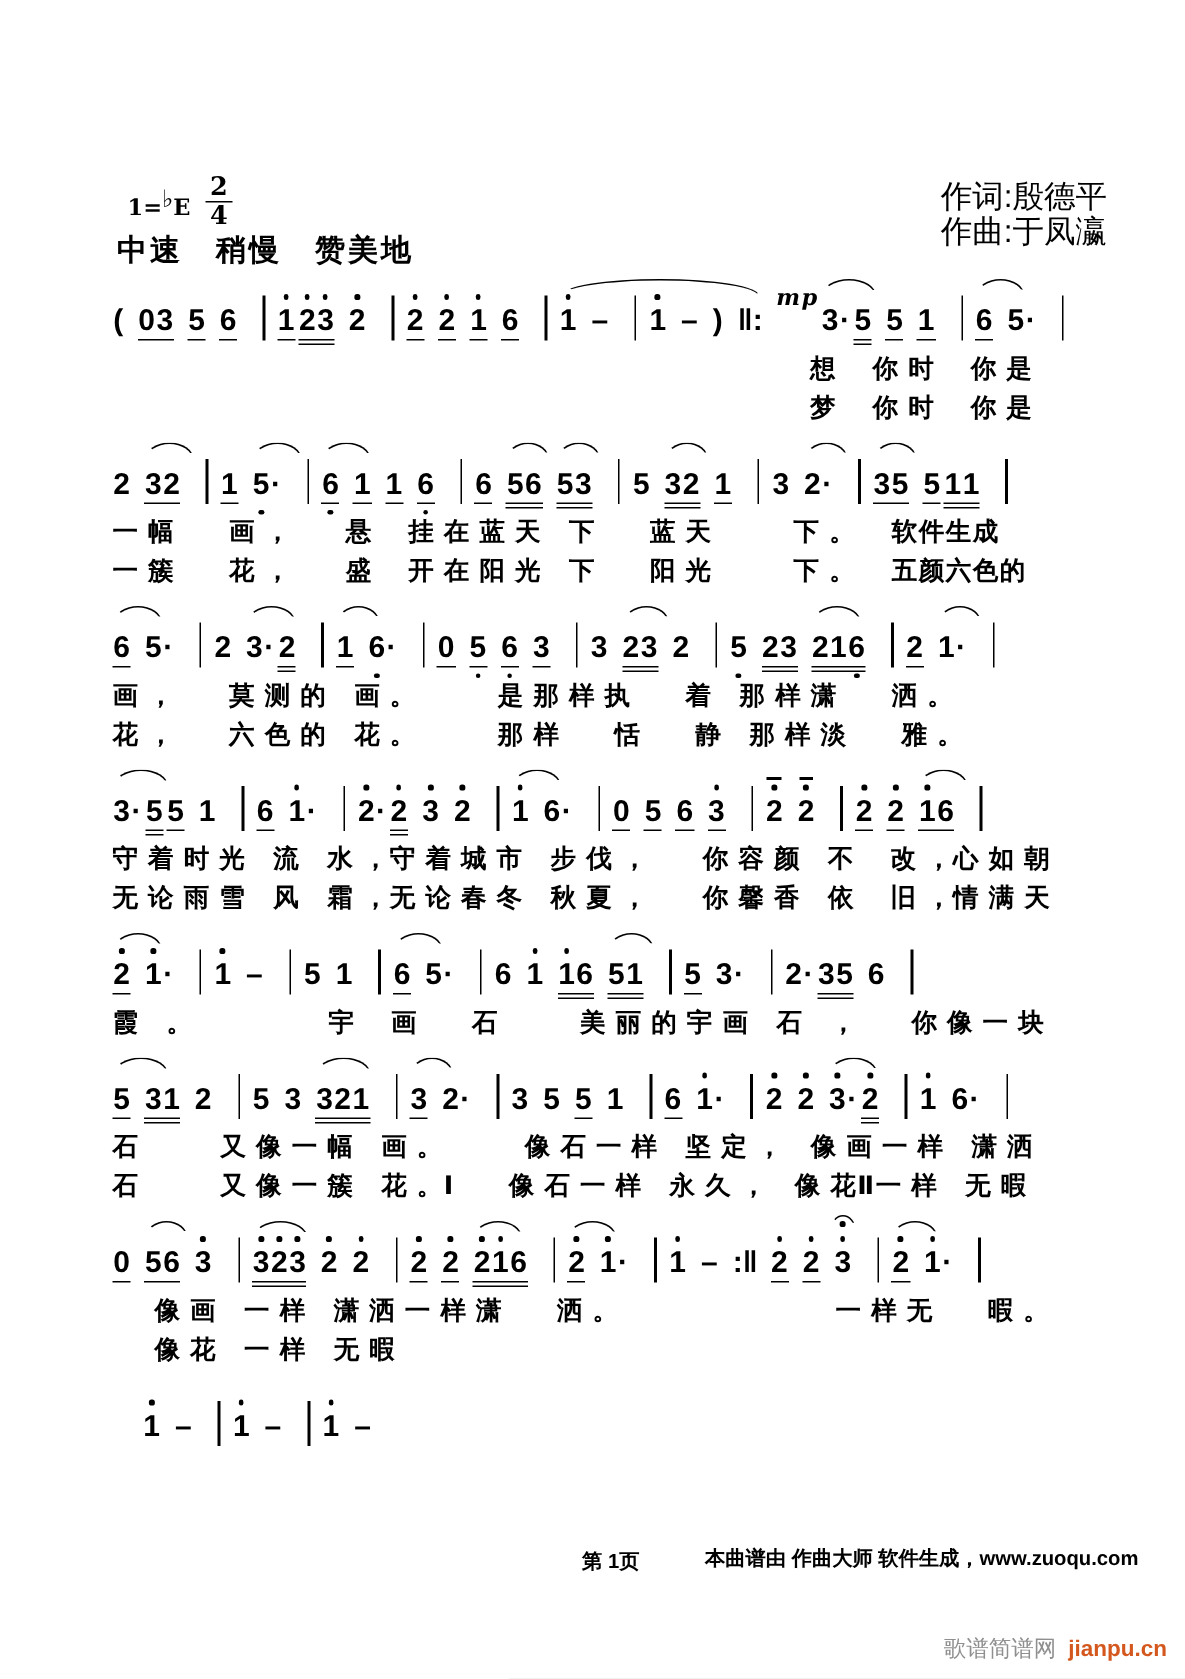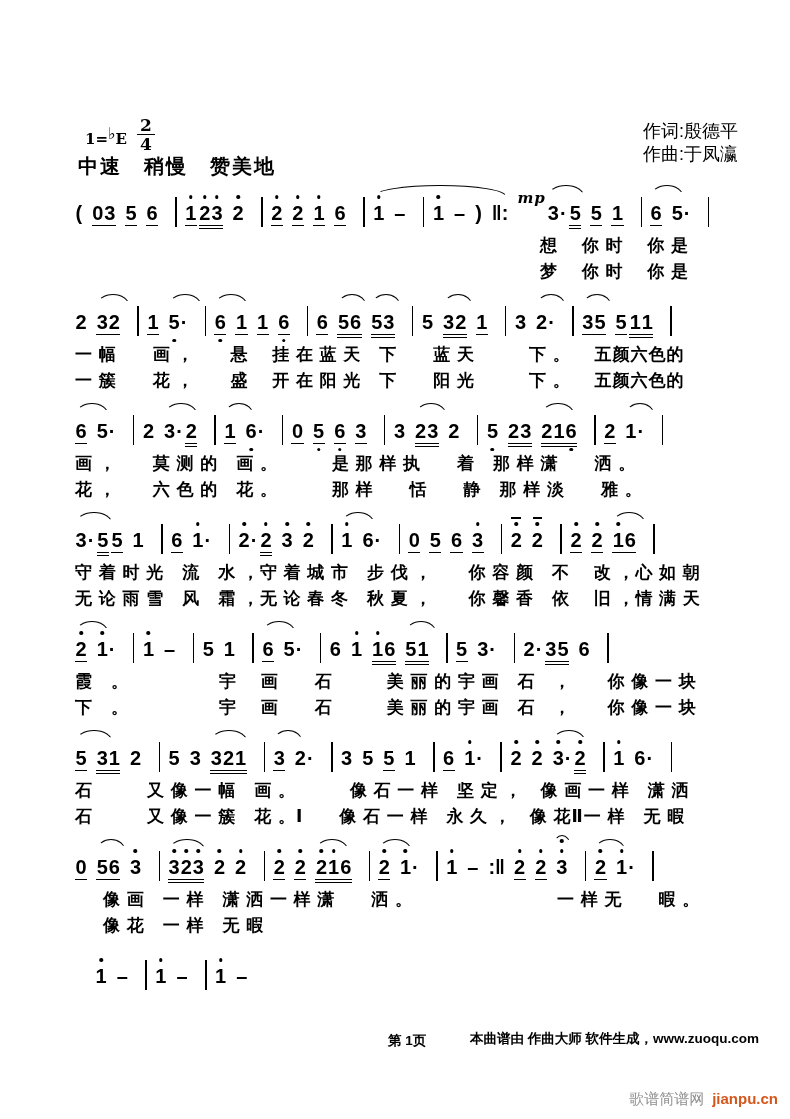--- a/index.html
+++ b/index.html
@@ -9,21 +9,21 @@
   .title{position:absolute;top:78px;left:0;width:100%;text-align:center;
          font-size:31px;font-weight:bold;letter-spacing:14px;}
   .keysig{position:absolute;top:116px;left:85px;font-size:15px;font-weight:bold;
           font-family:"DejaVu Serif",serif;}
   .flat{position:relative;top:-5px;font-size:16px;}
   .frac{display:inline-block;text-align:center;vertical-align:-6px;margin-left:10px;
         font-family:"DejaVu Serif",serif;font-size:17px;font-weight:bold;}
   .frac .num{display:block;border-bottom:1.5px solid #000;padding:0 3px;line-height:18px;}
   .frac .den{display:block;line-height:18px;}
   .tempo{position:absolute;top:153px;left:78px;font-size:20px;font-weight:bold;letter-spacing:2px;}
-  .credits{position:absolute;top:120px;right:52px;text-align:right;font-size:18px;line-height:23px;}
+  .credits{position:absolute;top:120px;right:52px;text-align:right;font-size:21px;line-height:23px;}
   
   .score{position:absolute;top:180px;left:75px;width:690px;}
   .system{margin-bottom:4px;}
   .notes-row{white-space:nowrap;padding-top:17px;height:36px;}
   .lyric-row{font-size:17px;font-weight:bold;height:26px;line-height:26px;
              letter-spacing:1px;white-space:nowrap;}
   .bar{display:inline-block;width:1.5px;height:30px;background:#000;margin:0 8px;vertical-align:-7px;}
   .note{display:inline-block;position:relative;margin-right:9px;font-weight:bold;font-size:20px;
         line-height:24px;}
   .note.tight{margin-right:2px;}
@@ -72,37 +72,36 @@
   </div>
 
   <div class="score">
       <div class="system">
         <div class="notes-row"><span class="note"><span class="ch">(</span></span><span class="note u1"><span class="ch">0</span><span class="ch">3</span></span><span class="note u1"><span class="ch">5</span></span><span class="note u1"><span class="ch">6</span></span><span class="bar"></span><span class="note u1 tight"><span class="ch da">1</span></span><span class="note u2"><span class="ch da">2</span><span class="ch da">3</span></span><span class="note"><span class="ch da">2</span></span><span class="bar"></span><span class="note u1"><span class="ch da">2</span></span><span class="note u1"><span class="ch da">2</span></span><span class="note u1"><span class="ch da">1</span></span><span class="note u1"><span class="ch">6</span></span><span class="bar"></span><span class="note"><span class="ch da">1</span><span class="arc" style="width: 130px;"></span></span><span class="note"><span class="ch">–</span></span><span class="bar"></span><span class="note"><span class="ch da">1</span></span><span class="note"><span class="ch">–</span></span><span class="note"><span class="ch">)</span></span><span class="note rpt"><span class="ch">‖</span><span class="ch">:</span></span><span class="note dyn"><span class="ch">m</span><span class="ch">p</span></span><span class="note tight"><span class="ch">3</span><span class="ch">·</span><span class="arc" style="width: 34px;"></span></span><span class="note u2"><span class="ch">5</span></span><span class="note u1"><span class="ch">5</span></span><span class="note u1"><span class="ch">1</span></span><span class="bar"></span><span class="note u1"><span class="ch">6</span><span class="arc" style="width: 30px;"></span></span><span class="note"><span class="ch">5</span><span class="ch">·</span></span><span class="bar"></span></div>
         <div class="lyric-row" style="padding-left: 465px;">想　 你 时　 你 是</div>
         <div class="lyric-row" style="padding-left: 465px;">梦　 你 时　 你 是</div>
       </div>
       <div class="system">
         <div class="notes-row"><span class="note"><span class="ch">2</span></span><span class="note u1"><span class="ch">3</span><span class="ch">2</span><span class="arc" style="width: 30px;"></span></span><span class="bar"></span><span class="note u1"><span class="ch">1</span></span><span class="note"><span class="ch db">5</span><span class="ch">·</span><span class="arc" style="width: 30px;"></span></span><span class="bar"></span><span class="note u1"><span class="ch db">6</span><span class="arc" style="width: 30px;"></span></span><span class="note u1"><span class="ch">1</span></span><span class="note u1"><span class="ch">1</span></span><span class="note u1"><span class="ch db">6</span></span><span class="bar"></span><span class="note u1"><span class="ch">6</span></span><span class="note u2"><span class="ch">5</span><span class="ch">6</span><span class="arc" style="width: 26px;"></span></span><span class="note u2"><span class="ch">5</span><span class="ch">3</span><span class="arc" style="width: 26px;"></span></span><span class="bar"></span><span class="note"><span class="ch">5</span></span><span class="note u2"><span class="ch">3</span><span class="ch">2</span><span class="arc" style="width: 26px;"></span></span><span class="note u1"><span class="ch">1</span></span><span class="bar"></span><span class="note"><span class="ch">3</span></span><span class="note"><span class="ch">2</span><span class="ch">·</span><span class="arc" style="width: 26px;"></span></span><span class="bar"></span><span class="note u1"><span class="ch">3</span><span class="ch">5</span><span class="arc" style="width: 26px;"></span></span><span class="note u1 tight"><span class="ch">5</span></span><span class="note u2"><span class="ch">1</span><span class="ch">1</span></span><span class="bar"></span></div>
-        <div class="lyric-row">一 幅　　画 ，　　悬　 挂 在 蓝 天　下　　蓝 天　　　下 。　 五颜六色的</div>
+        <div class="lyric-row">一 幅　　画 ，　　悬　 挂 在 蓝 天　下　　蓝 天　　　下 。　 软件生成</div>
         <div class="lyric-row">一 簇　　花 ，　　盛　 开 在 阳 光　下　　阳 光　　　下 。　 五颜六色的</div>
       </div>
       <div class="system">
         <div class="notes-row"><span class="note u1"><span class="ch">6</span><span class="arc" style="width: 30px;"></span></span><span class="note"><span class="ch">5</span><span class="ch">·</span></span><span class="bar"></span><span class="note"><span class="ch">2</span></span><span class="note tight"><span class="ch">3</span><span class="ch">·</span><span class="arc" style="width: 30px;"></span></span><span class="note u2"><span class="ch">2</span></span><span class="bar"></span><span class="note u1"><span class="ch">1</span><span class="arc" style="width: 26px;"></span></span><span class="note"><span class="ch db">6</span><span class="ch">·</span></span><span class="bar"></span><span class="note u1"><span class="ch">0</span></span><span class="note u1"><span class="ch db">5</span></span><span class="note u1"><span class="ch db">6</span></span><span class="note u1"><span class="ch">3</span></span><span class="bar"></span><span class="note"><span class="ch">3</span></span><span class="note u2"><span class="ch">2</span><span class="ch">3</span><span class="arc" style="width: 28px;"></span></span><span class="note"><span class="ch">2</span></span><span class="bar"></span><span class="note"><span class="ch db">5</span></span><span class="note u2"><span class="ch">2</span><span class="ch">3</span></span><span class="note u2"><span class="ch">2</span><span class="ch">1</span><span class="ch db">6</span><span class="arc" style="width: 30px;"></span></span><span class="bar"></span><span class="note u1"><span class="ch">2</span></span><span class="note"><span class="ch">1</span><span class="ch">·</span><span class="arc" style="width: 26px;"></span></span><span class="bar"></span></div>
         <div class="lyric-row">画 ，　　莫 测 的　画 。　　　是 那 样 执　　着　那 样 潇　　洒 。</div>
         <div class="lyric-row">花 ，　　六 色 的　花 。　　　那 样　　恬　　静　那 样 淡　　雅 。</div>
       </div>
       <div class="system">
         <div class="notes-row"><span class="note tight"><span class="ch">3</span><span class="ch">·</span><span class="arc" style="width: 34px;"></span></span><span class="note u2 tight"><span class="ch">5</span></span><span class="note u1"><span class="ch">5</span></span><span class="note"><span class="ch">1</span></span><span class="bar"></span><span class="note u1"><span class="ch">6</span></span><span class="note"><span class="ch da">1</span><span class="ch">·</span></span><span class="bar"></span><span class="note tight"><span class="ch da">2</span><span class="ch">·</span></span><span class="note u2"><span class="ch da">2</span></span><span class="note"><span class="ch da">3</span></span><span class="note"><span class="ch da">2</span></span><span class="bar"></span><span class="note"><span class="ch da">1</span><span class="arc" style="width: 30px;"></span></span><span class="note"><span class="ch">6</span><span class="ch">·</span></span><span class="bar"></span><span class="note u1"><span class="ch">0</span></span><span class="note u1"><span class="ch">5</span></span><span class="note u1"><span class="ch">6</span></span><span class="note u1"><span class="ch da">3</span></span><span class="bar"></span><span class="note ov"><span class="ch da">2</span></span><span class="note ov"><span class="ch da">2</span></span><span class="bar"></span><span class="note u1"><span class="ch da">2</span></span><span class="note u1"><span class="ch da">2</span></span><span class="note u1"><span class="ch da">1</span><span class="ch">6</span><span class="arc" style="width: 30px;"></span></span><span class="bar"></span></div>
         <div class="lyric-row">守 着 时 光　流　水 ，守 着 城 市　步 伐 ，　　你 容 颜　不　 改 ，心 如 朝</div>
         <div class="lyric-row">无 论 雨 雪　风　霜 ，无 论 春 冬　秋 夏 ，　　你 馨 香　依　 旧 ，情 满 天</div>
       </div>
       <div class="system">
         <div class="notes-row"><span class="note u1"><span class="ch da">2</span><span class="arc" style="width: 30px;"></span></span><span class="note"><span class="ch da">1</span><span class="ch">·</span></span><span class="bar"></span><span class="note"><span class="ch da">1</span></span><span class="note"><span class="ch">–</span></span><span class="bar"></span><span class="note"><span class="ch">5</span></span><span class="note"><span class="ch">1</span></span><span class="bar"></span><span class="note u1"><span class="ch">6</span><span class="arc" style="width: 30px;"></span></span><span class="note"><span class="ch">5</span><span class="ch">·</span></span><span class="bar"></span><span class="note"><span class="ch">6</span></span><span class="note"><span class="ch da">1</span></span><span class="note u2"><span class="ch da">1</span><span class="ch">6</span></span><span class="note u2"><span class="ch">5</span><span class="ch">1</span><span class="arc" style="width: 28px;"></span></span><span class="bar"></span><span class="note u1"><span class="ch">5</span></span><span class="note"><span class="ch">3</span><span class="ch">·</span></span><span class="bar"></span><span class="note tight"><span class="ch">2</span><span class="ch">·</span></span><span class="note u2"><span class="ch">3</span><span class="ch">5</span></span><span class="note"><span class="ch">6</span></span><span class="bar"></span></div>
         <div class="lyric-row">霞　。　　　　　宇　 画　　石　　　美 丽 的 宇 画　石　，　　你 像 一 块</div>
-        <div class="lyric-row">下　。　　　　　宇　 画　　石　　　美 丽 的 宇 画　石　，　　你 像 一 块</div>
       </div>
       <div class="system">
         <div class="notes-row"><span class="note u1"><span class="ch">5</span><span class="arc" style="width: 34px;"></span></span><span class="note u2"><span class="ch">3</span><span class="ch">1</span></span><span class="note"><span class="ch">2</span></span><span class="bar"></span><span class="note"><span class="ch">5</span></span><span class="note"><span class="ch">3</span></span><span class="note u2"><span class="ch">3</span><span class="ch">2</span><span class="ch">1</span><span class="arc" style="width: 34px;"></span></span><span class="bar"></span><span class="note u1"><span class="ch">3</span><span class="arc" style="width: 26px;"></span></span><span class="note"><span class="ch">2</span><span class="ch">·</span></span><span class="bar"></span><span class="note"><span class="ch">3</span></span><span class="note"><span class="ch">5</span></span><span class="note u1"><span class="ch">5</span></span><span class="note"><span class="ch">1</span></span><span class="bar"></span><span class="note u1"><span class="ch">6</span></span><span class="note"><span class="ch da">1</span><span class="ch">·</span></span><span class="bar"></span><span class="note"><span class="ch da">2</span></span><span class="note"><span class="ch da">2</span></span><span class="note tight"><span class="ch da">3</span><span class="ch">·</span><span class="arc" style="width: 30px;"></span></span><span class="note u2"><span class="ch da">2</span></span><span class="bar"></span><span class="note"><span class="ch da">1</span></span><span class="note"><span class="ch">6</span><span class="ch">·</span></span><span class="bar"></span></div>
         <div class="lyric-row">石　　　又 像 一 幅　画 。　　　像 石 一 样　坚 定 ，　像 画 一 样　潇 洒</div>
         <div class="lyric-row">石　　　又 像 一 簇　花 。Ⅰ　　像 石 一 样　永 久 ，　像 花Ⅱ一 样　无 暇</div>
       </div>
       <div class="system">
         <div class="notes-row"><span class="note u1"><span class="ch">0</span></span><span class="note u1"><span class="ch">5</span><span class="ch">6</span><span class="arc" style="width: 26px;"></span></span><span class="note"><span class="ch da">3</span></span><span class="bar"></span><span class="note u2"><span class="ch da">3</span><span class="ch da">2</span><span class="ch da">3</span><span class="arc" style="width: 34px;"></span></span><span class="note"><span class="ch da">2</span></span><span class="note"><span class="ch da">2</span></span><span class="bar"></span><span class="note u1"><span class="ch da">2</span></span><span class="note u1"><span class="ch da">2</span></span><span class="note u2"><span class="ch da">2</span><span class="ch da">1</span><span class="ch">6</span><span class="arc" style="width: 30px;"></span></span><span class="bar"></span><span class="note u1"><span class="ch da">2</span><span class="arc" style="width: 30px;"></span></span><span class="note"><span class="ch da">1</span><span class="ch">·</span></span><span class="bar"></span><span class="note"><span class="ch da">1</span></span><span class="note"><span class="ch">–</span></span><span class="note rpt"><span class="ch">:</span><span class="ch">‖</span></span><span class="note u1"><span class="ch da">2</span></span><span class="note u1"><span class="ch da">2</span></span><span class="note"><span class="ch da">3</span><span class="fermata"></span></span><span class="bar"></span><span class="note u1"><span class="ch da">2</span><span class="arc" style="width: 28px;"></span></span><span class="note"><span class="ch da">1</span><span class="ch">·</span></span><span class="bar"></span></div>
         <div class="lyric-row" style="padding-left: 28px;">像 画　一 样　潇 洒 一 样 潇　　洒 。　　　　　　　　一 样 无　　暇 。</div>
         <div class="lyric-row" style="padding-left: 28px;">像 花　一 样　无 暇</div>

